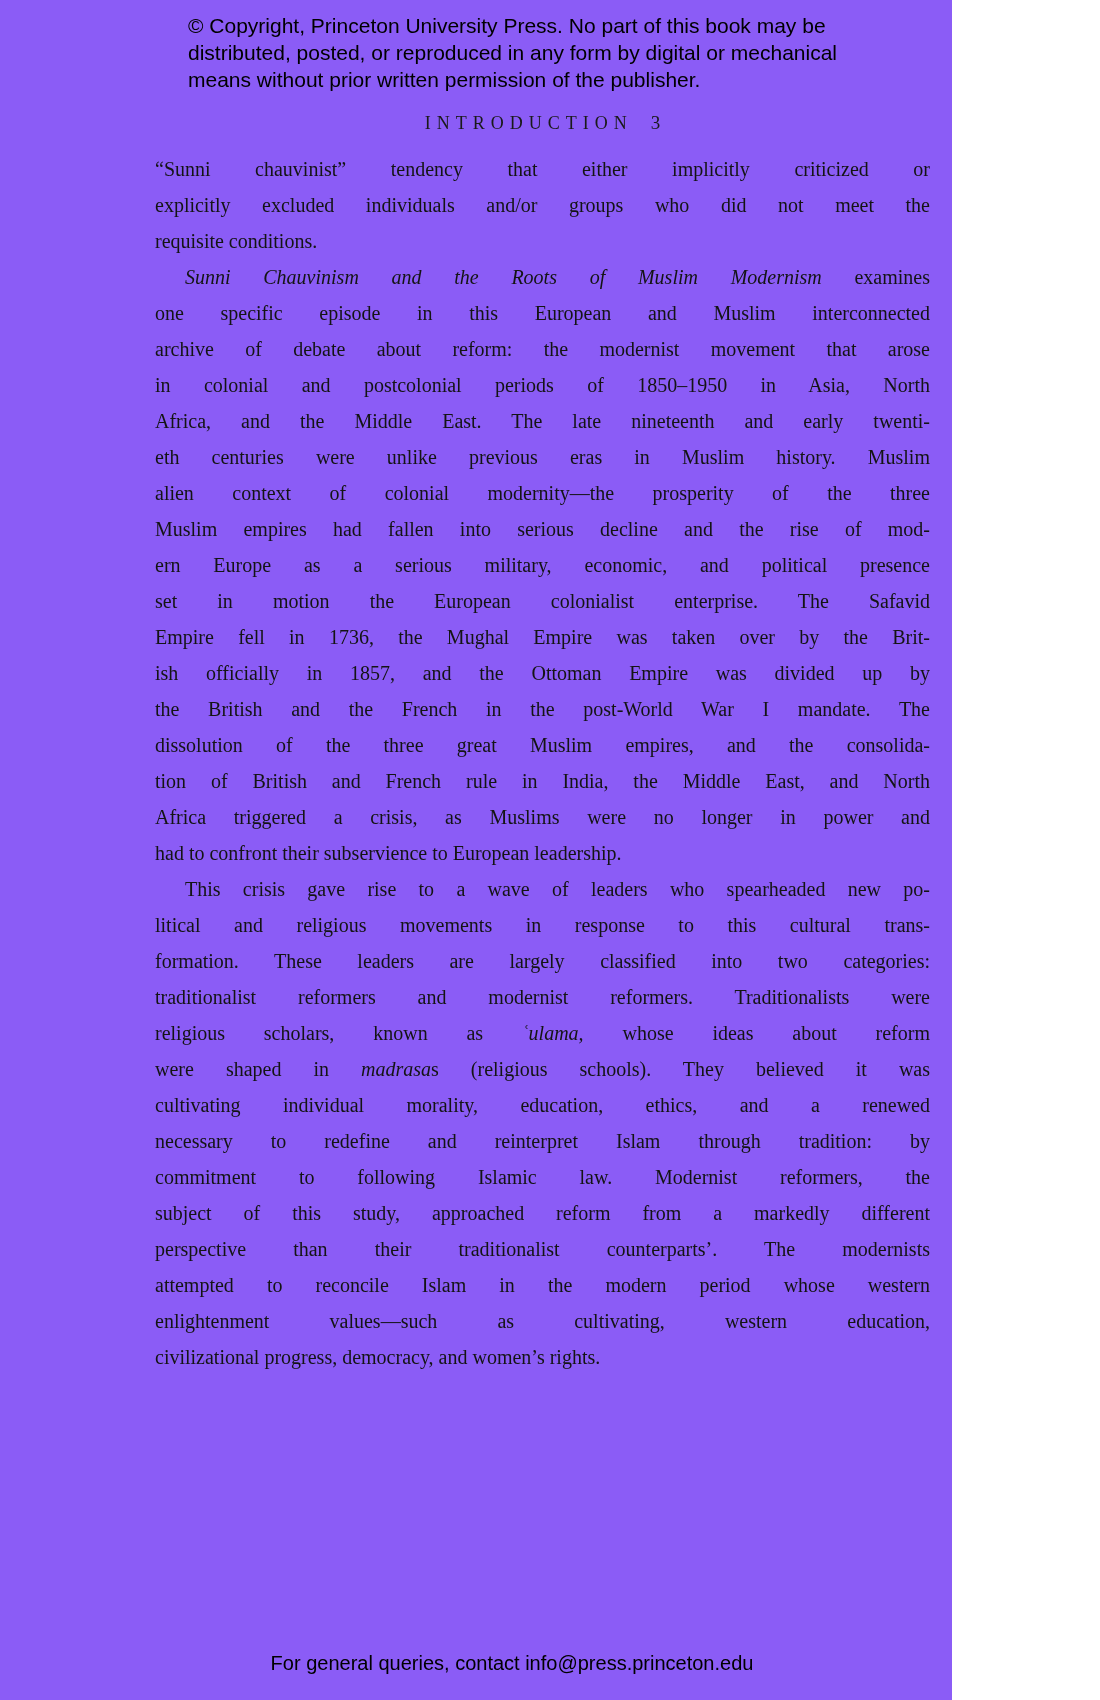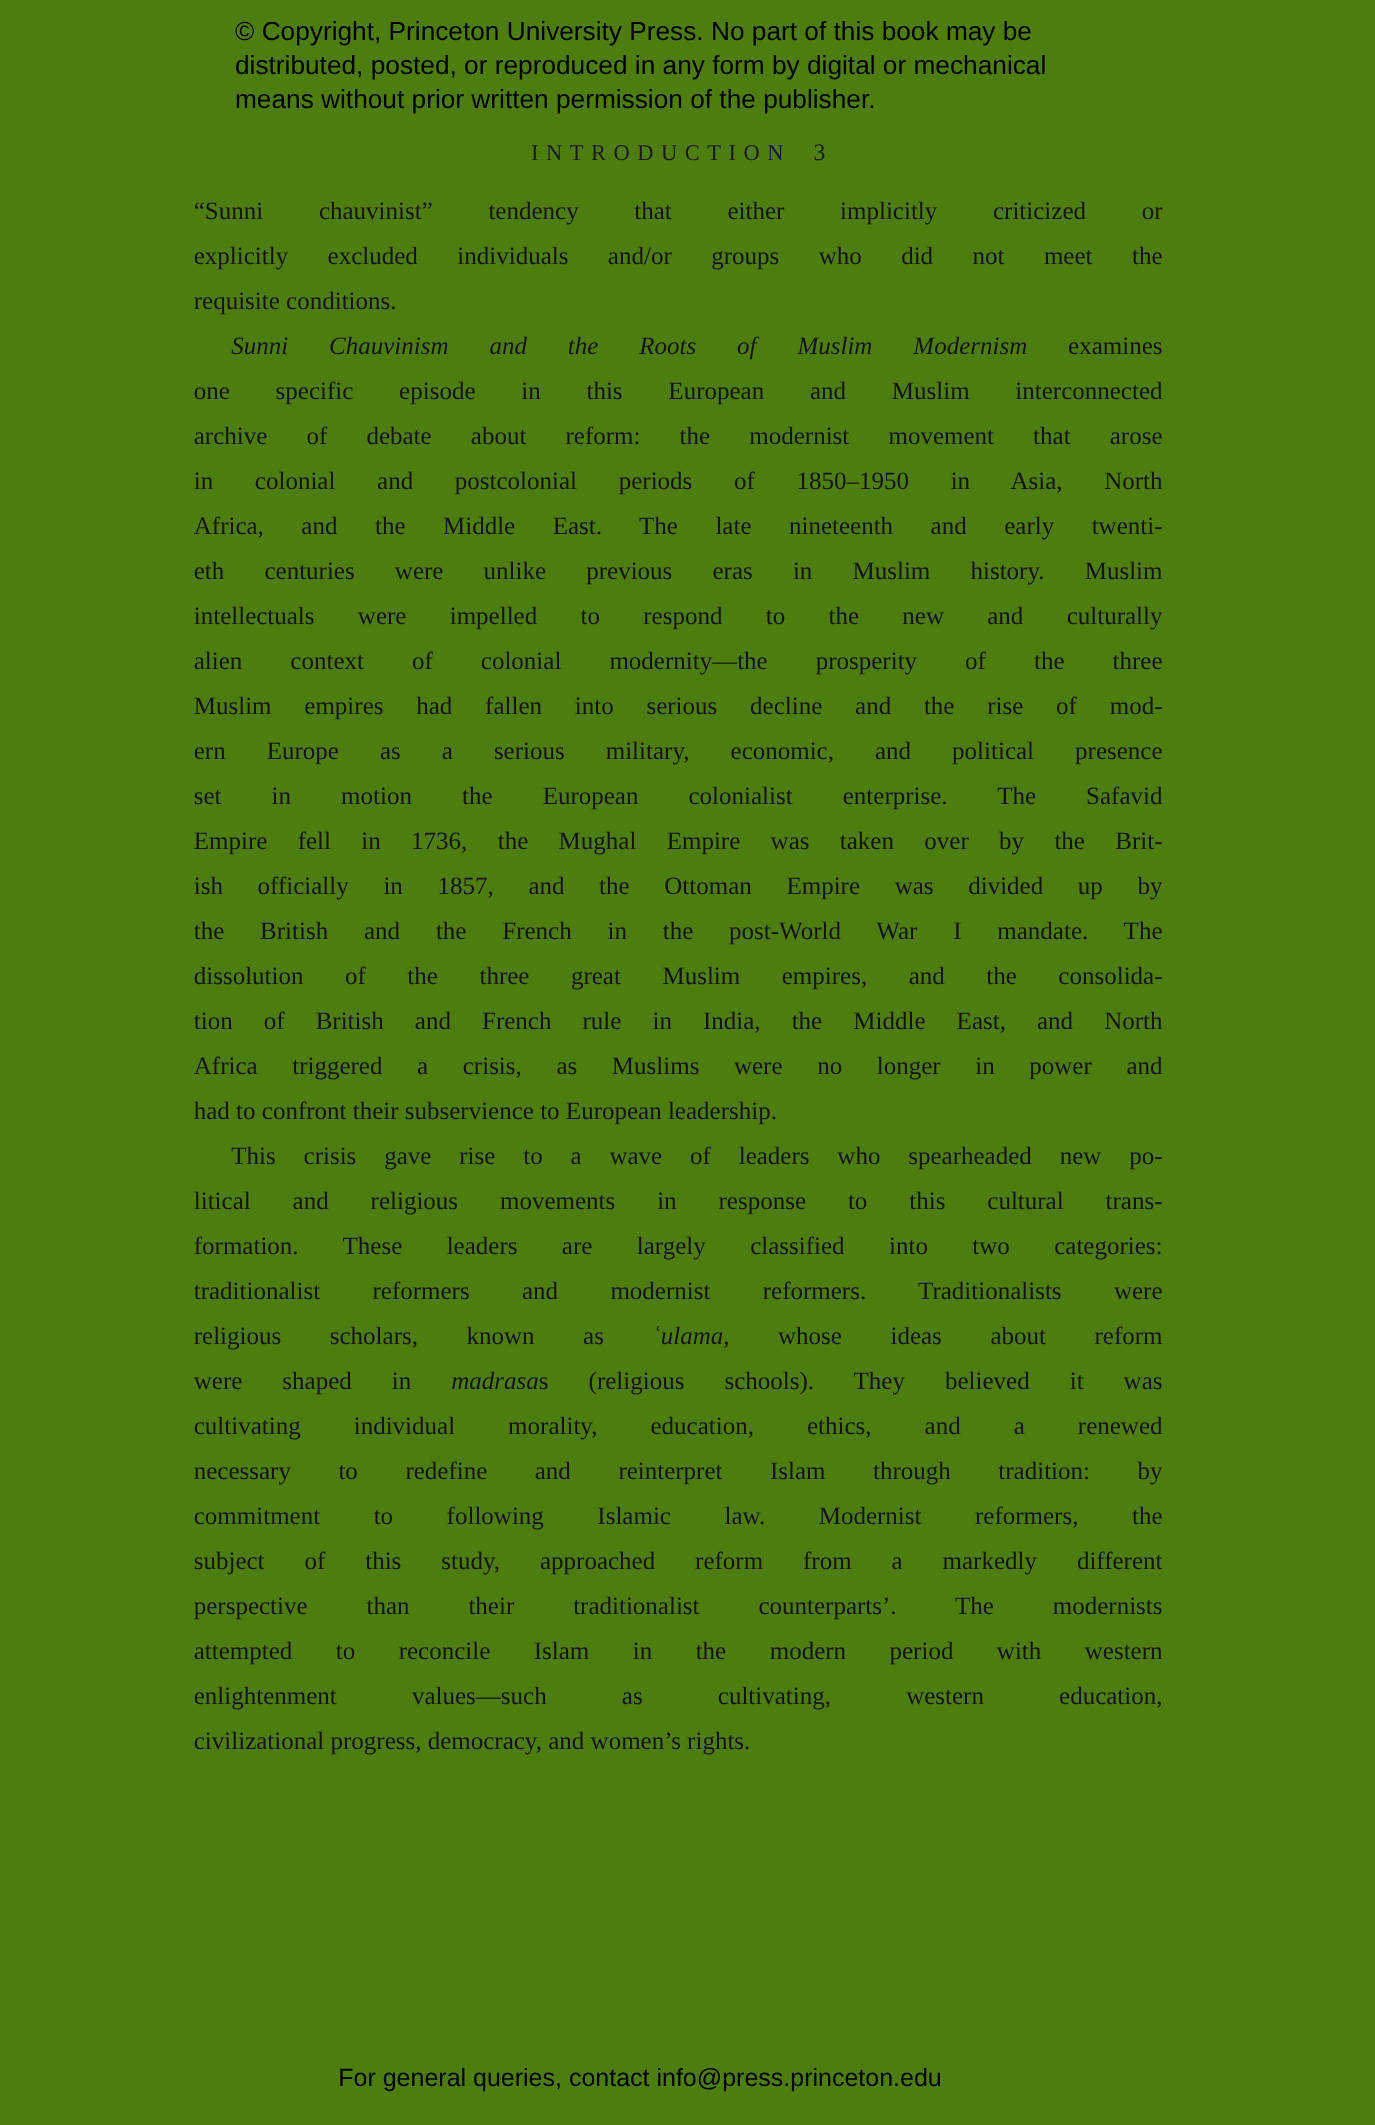--- a/index.html
+++ b/index.html
@@ -2,23 +2,23 @@
 <html><head>
 <meta charset="utf-8">
 <style>
   html, body {
     margin: 0;
     padding: 0;
     background: #ffffff;
   }
   .page {
     position: relative;
-    width: 1100px;
+    width: 952px;
     height: 1700px;
-    background: #4d7c0f;
+    background: #8b5cf6;
     color: #161616;
     overflow: hidden;
   }
   
   .copyright {
     position: absolute;
     left: 188px;
     top: 12px;
     font-family: "Liberation Sans", "DejaVu Sans", sans-serif;
     font-size: 21px;
@@ -103,21 +103,20 @@
         <div class="line">explicitly excluded individuals and/or groups who did not meet the</div>
         <div class="line last">requisite conditions.</div>
       </div>
       <div class="paragraph">
         <div class="line first-indent"><i>Sunni Chauvinism and the Roots of Muslim Modernism</i> examines</div>
         <div class="line">one specific episode in this European and Muslim interconnected</div>
         <div class="line">archive of debate about reform: the modernist movement that arose</div>
         <div class="line">in colonial and postcolonial periods of 1850–1950 in Asia, North</div>
         <div class="line">Africa, and the Middle East. The late nineteenth and early twenti-</div>
         <div class="line">eth centuries were unlike previous eras in Muslim history. Muslim</div>
-        <div class="line">intellectuals were impelled to respond to the new and culturally</div>
         <div class="line">alien context of colonial modernity—the prosperity of the three</div>
         <div class="line">Muslim empires had fallen into serious decline and the rise of mod-</div>
         <div class="line">ern Europe as a serious military, economic, and political presence</div>
         <div class="line">set in motion the European colonialist enterprise. The Safavid</div>
         <div class="line">Empire fell in 1736, the Mughal Empire was taken over by the Brit-</div>
         <div class="line">ish officially in 1857, and the Ottoman Empire was divided up by</div>
         <div class="line">the British and the French in the post-World War I mandate. The</div>
         <div class="line">dissolution of the three great Muslim empires, and the consolida-</div>
         <div class="line">tion of British and French rule in India, the Middle East, and North</div>
         <div class="line">Africa triggered a crisis, as Muslims were no longer in power and</div>
@@ -128,21 +127,21 @@
         <div class="line">litical and religious movements in response to this cultural trans-</div>
         <div class="line">formation. These leaders are largely classified into two categories:</div>
         <div class="line">traditionalist reformers and modernist reformers. Traditionalists were</div>
         <div class="line">religious scholars, known as <i>ʿulama,</i> whose ideas about reform</div>
         <div class="line">were shaped in <i>madrasa</i>s (religious schools). They believed it was</div>
         <div class="line">cultivating individual morality, education, ethics, and a renewed</div>
         <div class="line">necessary to redefine and reinterpret Islam through tradition: by</div>
         <div class="line">commitment to following Islamic law. Modernist reformers, the</div>
         <div class="line">subject of this study, approached reform from a markedly different</div>
         <div class="line">perspective than their traditionalist counterparts’. The modernists</div>
-        <div class="line">attempted to reconcile Islam in the modern period with western</div>
+        <div class="line">attempted to reconcile Islam in the modern period whose western</div>
         <div class="line">enlightenment values—such as cultivating, western education,</div>
         <div class="line last">civilizational progress, democracy, and women’s rights.</div>
       </div>
     </div>
 
   <div class="footer">For general queries, contact info@press.princeton.edu</div>
 
 </div>
 
 </body></html>

